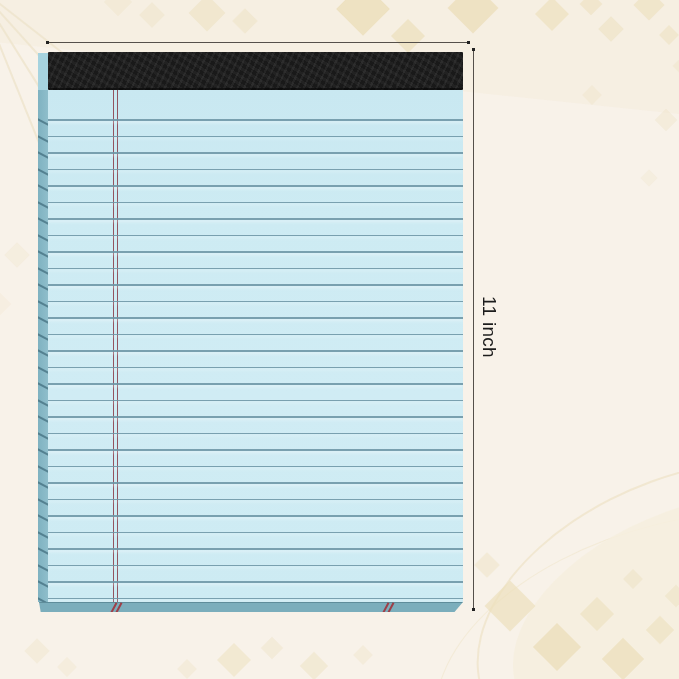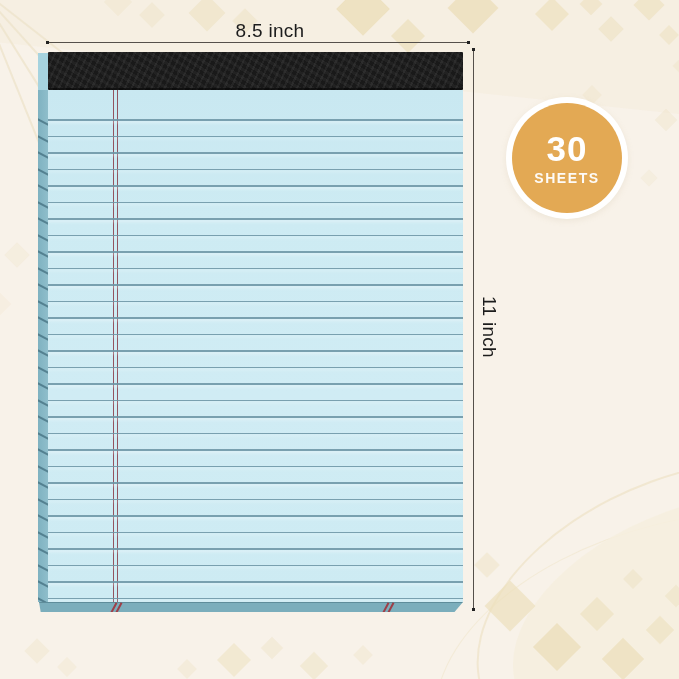--- a/index.html
+++ b/index.html
@@ -219,27 +219,20 @@
   <div class="bottom-edge">
     <div class="slash" style="left:74px;"></div>
     <div class="slash" style="left:78.5px;"></div>
     <div class="slash" style="left:346px;"></div>
     <div class="slash" style="left:350.5px;"></div>
   </div>
 
   <div class="dim-line-h"></div>
   <div class="dim-dot" style="left:46px;top:40.5px;"></div>
   <div class="dim-dot" style="left:466.5px;top:40.5px;"></div>
-  <div class="dim-label w">8.5 inch</div>
 
   <div class="dim-line-v"></div>
   <div class="dim-dot" style="left:471.5px;top:48px;"></div>
   <div class="dim-dot" style="left:471.5px;top:608px;"></div>
   <div class="dim-label h">11 inch</div>
 
-  <div class="badge-outer">
-    <div class="badge-inner">
-      <div class="badge-count">30</div>
-      <div class="badge-unit">SHEETS</div>
-    </div>
-  </div>
 
 </div>
 
 </body></html>

